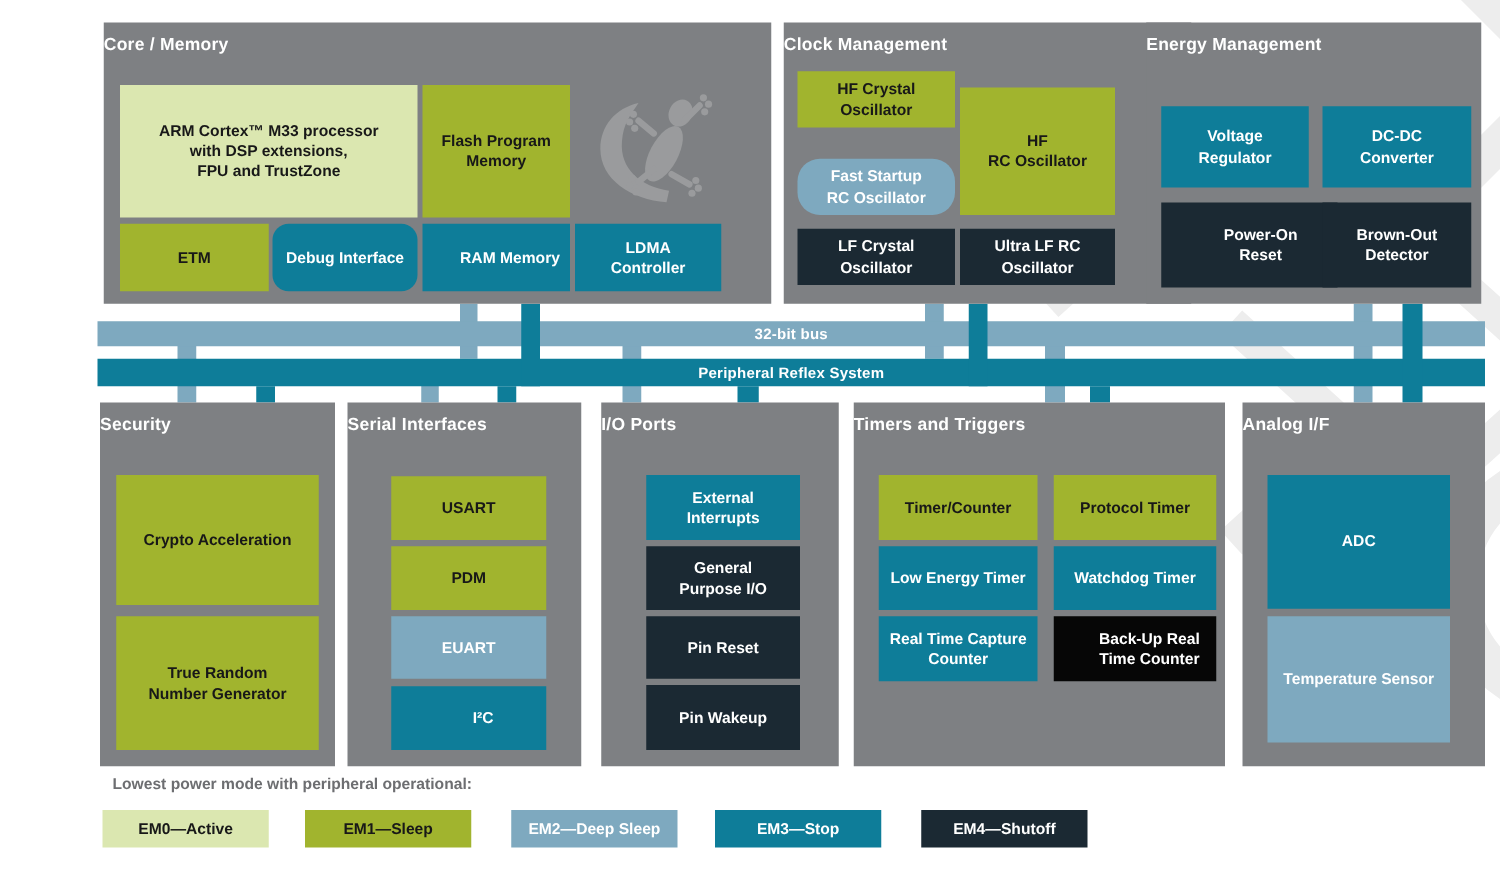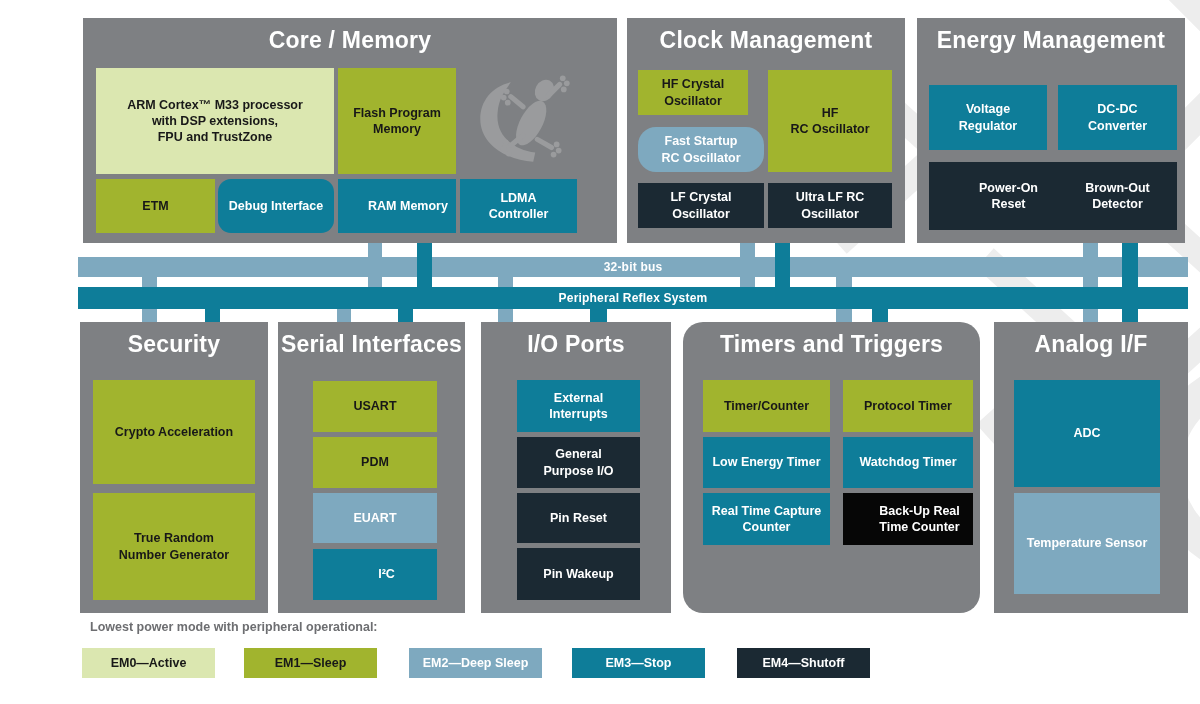--- a/index.html
+++ b/index.html
@@ -13,22 +13,22 @@
   .stub.teal{background:var(--em3);}
   .stub.teal.upper{z-index:3;}
   .stub.teal.lower{z-index:3;}
   
   .bus{position:absolute;left:78px;width:1110px;display:flex;align-items:center;justify-content:center;z-index:2;}
   .bus-light{top:257px;height:20px;background:var(--em2);}
   .bus-teal{top:287px;height:22px;background:var(--em3);}
   .bus .lbl{color:#fff;font-weight:700;font-size:12px;letter-spacing:.2px;}
   
   .sec{position:absolute;background:var(--panel);z-index:4;}
-  .sec-title{position:absolute;left:0;right:0;top:9px;text-align:center;
-             color:#fff;font-weight:700;font-size:23px;letter-spacing:.2px;}
+  .sec-title{position:absolute;left:0;right:0;top:9px;text-align:left;
+             color:#fff;font-weight:700;font-size:14px;letter-spacing:.2px;}
   
   .blk{position:absolute;display:flex;align-items:center;justify-content:center;
        text-align:center;font-weight:700;font-size:12.5px;line-height:1.3;
        white-space:pre-line;padding:2px;box-sizing:border-box;}
   .em0{background:var(--em0);color:var(--text-dark);}
   .em1{background:var(--em1);color:var(--text-dark);}
   .em2{background:var(--em2);color:#fff;}
   .em3{background:var(--em3);color:#fff;}
   .em4{background:var(--em4);color:#fff;}
   .blackbox{background:var(--black);color:#fff;}
@@ -109,23 +109,23 @@
         <path d="M52,70 L40,80"></path>
     </g>
   </svg>
   <div class="blk em1" style="left:13px;top:161px;width:119px;height:54px;">ETM</div>
   <div class="blk em3" style="left:135px;top:161px;width:116px;height:54px;border-radius:13px;">Debug Interface</div>
   <div class="blk em3" style="left:255px;top:161px;width:118px;height:54px;padding-left:24px;">RAM Memory</div>
   <div class="blk em3" style="left:377px;top:161px;width:117px;height:54px;">LDMA
 Controller</div>
 </div>
 
-<div class="sec" style="left:627px;top:18px;width:278px;height:225px;">
+<div class="sec" style="left:627px;top:18px;width:278px;height:225px;padding-left:48px;">
   <div class="sec-title">Clock Management</div>
-  <div class="blk em1" style="left:11px;top:52px;width:110px;height:45px;">HF Crystal
+  <div class="blk em1" style="left:11px;top:39px;width:126px;height:45px;">HF Crystal
 Oscillator</div>
   <div class="blk em2" style="left:11px;top:109px;width:126px;height:45px;border-radius:18px;">Fast Startup
 RC Oscillator</div>
   <div class="blk em1" style="left:141px;top:52px;width:124px;height:102px;">HF
 RC Oscillator</div>
   <div class="blk em4" style="left:11px;top:165px;width:126px;height:45px;">LF Crystal
 Oscillator</div>
   <div class="blk em4" style="left:141px;top:165px;width:124px;height:45px;">Ultra LF RC
 Oscillator</div>
 </div>
@@ -160,21 +160,21 @@
 <div class="sec" style="left:481px;top:322px;width:190px;height:291px;">
   <div class="sec-title">I/O Ports</div>
   <div class="blk em3" style="left:36px;top:58px;width:123px;height:52px;">External
 Interrupts</div>
   <div class="blk em4" style="left:36px;top:115px;width:123px;height:51px;">General
 Purpose I/O</div>
   <div class="blk em4" style="left:36px;top:226px;width:123px;height:52px;">Pin Wakeup</div>
   <div class="blk em4" style="left:36px;top:171px;width:123px;height:50px;">Pin Reset</div>
 </div>
 
-<div class="sec" style="left:683px;top:322px;width:297px;height:291px;border-radius:20px;">
+<div class="sec" style="left:683px;top:322px;width:297px;height:291px;">
   <div class="sec-title">Timers and Triggers</div>
   <div class="blk em1" style="left:20px;top:58px;width:127px;height:52px;">Timer/Counter</div>
   <div class="blk em1" style="left:160px;top:58px;width:130px;height:52px;">Protocol Timer</div>
   <div class="blk em3" style="left:20px;top:115px;width:127px;height:51px;">Low Energy Timer</div>
   <div class="blk em3" style="left:160px;top:115px;width:130px;height:51px;">Watchdog Timer</div>
   <div class="blk em3" style="left:20px;top:171px;width:127px;height:52px;">Real Time Capture
 Counter</div>
   <div class="blk blackbox" style="left:160px;top:171px;width:130px;height:52px;padding-left:25px;">Back-Up Real
 Time Counter</div>
 </div>

